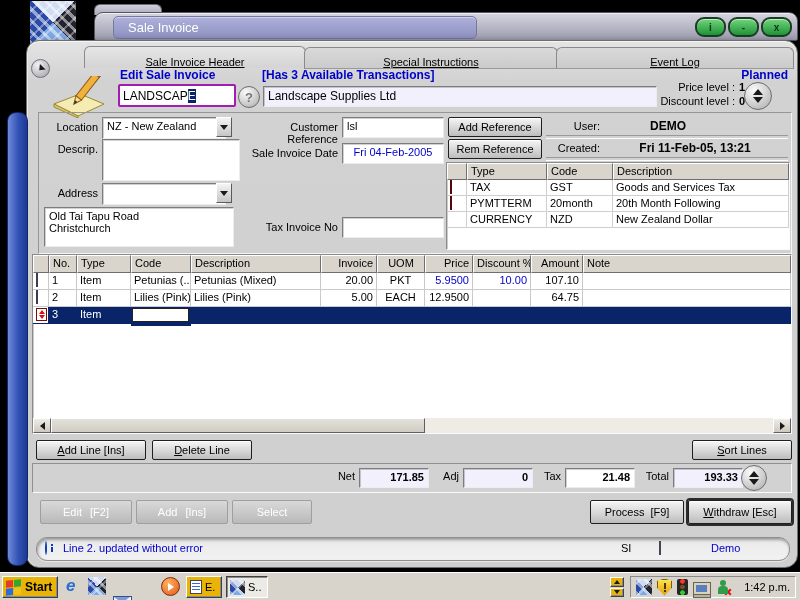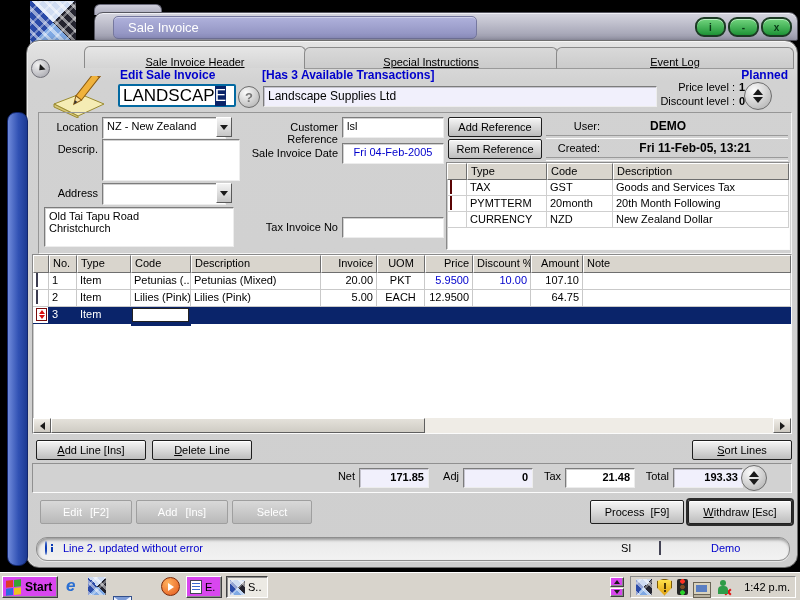--- a/index.html
+++ b/index.html
@@ -38,21 +38,21 @@
   
   .tab{background:linear-gradient(#d9d9d9,#cbcbcb);border:1px solid #8a8a8a;border-bottom:1px solid #9a9a9a;
        border-radius:6px 6px 0 0;display:flex;align-items:flex-end;justify-content:center;text-decoration:underline;}
   .tab.active{background:linear-gradient(#e6e6e6,#d4d4d4);border-bottom:none;}
 
   
   .field{background:#fff;border:1px solid;border-color:#7c7c7c #ededed #ededed #7c7c7c;
          box-shadow:inset 1px 1px 0 rgba(0,0,0,.18);padding:2px 4px;overflow:hidden;white-space:nowrap;}
   .lav{background:#f1f0fc;}
   .pre{white-space:pre-line;}
-  .focusbox{border:2px solid #0369a1;border-radius:2px;background:#fff;padding:1px 3px;font-size:17px;display:flex;align-items:center;}
+  .focusbox{border:2px solid #a21caf;border-radius:2px;background:#fff;padding:1px 3px;font-size:12px;display:flex;align-items:center;}
   .sel{background:#0a246a;color:#fff;}
   .ddbtn{width:16px;background:linear-gradient(#f4f4f4,#c6c6c6);border:1px solid;border-color:#fff #5a5a5a #5a5a5a #fff;
          display:flex;align-items:center;justify-content:center;}
   .tri-d{width:0;height:0;border-left:4px solid transparent;border-right:4px solid transparent;border-top:5px solid #1a1a1a;}
   .tri-u{width:0;height:0;border-left:4px solid transparent;border-right:4px solid transparent;border-bottom:5px solid #1a1a1a;}
   .tri-l{width:0;height:0;border-top:4px solid transparent;border-bottom:4px solid transparent;border-right:5px solid #1a1a1a;}
   .tri-r{width:0;height:0;border-top:4px solid transparent;border-bottom:4px solid transparent;border-left:5px solid #1a1a1a;}
   .spin{border-radius:50%;background:radial-gradient(circle at 35% 28%,#fbfbfb,#ababab);border:1px solid #6d6d6d;
         display:flex;flex-direction:column;align-items:center;justify-content:center;gap:2px;}
   .spin .tri-d{border-left-width:5px;border-right-width:5px;border-top-width:6px;}
@@ -100,21 +100,21 @@
              box-shadow:inset 1px 2px 3px rgba(0,0,0,.35),0 1px 0 rgba(255,255,255,.5);}
   .info-ic{width:13px;height:13px;border-radius:50%;background:#fff;border:1px solid #0a3ab4;position:relative;}
   .info-ic::before{content:"";position:absolute;left:5px;top:2px;width:2px;height:2px;background:#0a3ab4;}
   .info-ic::after{content:"";position:absolute;left:5px;top:5px;width:2px;height:5px;background:#0a3ab4;}
   .minidoc{width:10px;height:12px;background:#fff;border:1px solid #445;position:relative;}
   .minidoc::after{content:"";position:absolute;left:1px;top:2px;right:1px;height:8px;
         background:repeating-linear-gradient(#3a6ad0 0 1px,transparent 1px 3px);}
 
   
   .taskbar{background:#d8d4cc;border-top:1px solid #fff;}
-  .raised{background:#d946ef;border:1px solid;border-color:#fff #404040 #404040 #fff;box-shadow:inset -1px -1px 0 #8a8a8a;}
+  .raised{background:#eab308;border:1px solid;border-color:#fff #404040 #404040 #fff;box-shadow:inset -1px -1px 0 #8a8a8a;}
   .pressed{background:#eceae4;border:1px solid;border-color:#404040 #fff #fff #404040;box-shadow:inset 1px 1px 0 #8a8a8a;}
   .tsunk{background:#d8d4cc;border:1px solid;border-color:#8a8a8a #fff #fff #8a8a8a;}
   .flag-ic{display:grid;grid-template-columns:7px 7px;grid-template-rows:7px 7px;gap:1px;transform:skewY(-6deg);}
   .flag-ic span:nth-child(1){background:#e23b26;}.flag-ic span:nth-child(2){background:#37a532;}
   .flag-ic span:nth-child(3){background:#2f6be0;}.flag-ic span:nth-child(4){background:#efc31f;}
   .ie-ic{color:#2a6fd2;font-size:17px;font-weight:bold;font-style:italic;line-height:18px;}
   .play-ic{width:17px;height:17px;border-radius:50%;background:radial-gradient(circle at 35% 30%,#ffb25e,#e4571d);border:1px solid #7c2a08;display:flex;align-items:center;justify-content:center;}
   .play-ic i{display:block;width:0;height:0;border-top:4px solid transparent;border-bottom:4px solid transparent;border-left:6px solid #fff;}
   .mail-ic{width:17px;height:13px;background:#f2f6ff;border:1px solid #33508c;position:relative;margin-top:4px;}
   .mail-ic::before{content:"";position:absolute;left:0;top:0;border-left:8px solid transparent;border-right:8px solid transparent;border-top:6px solid #7d9bd6;}

